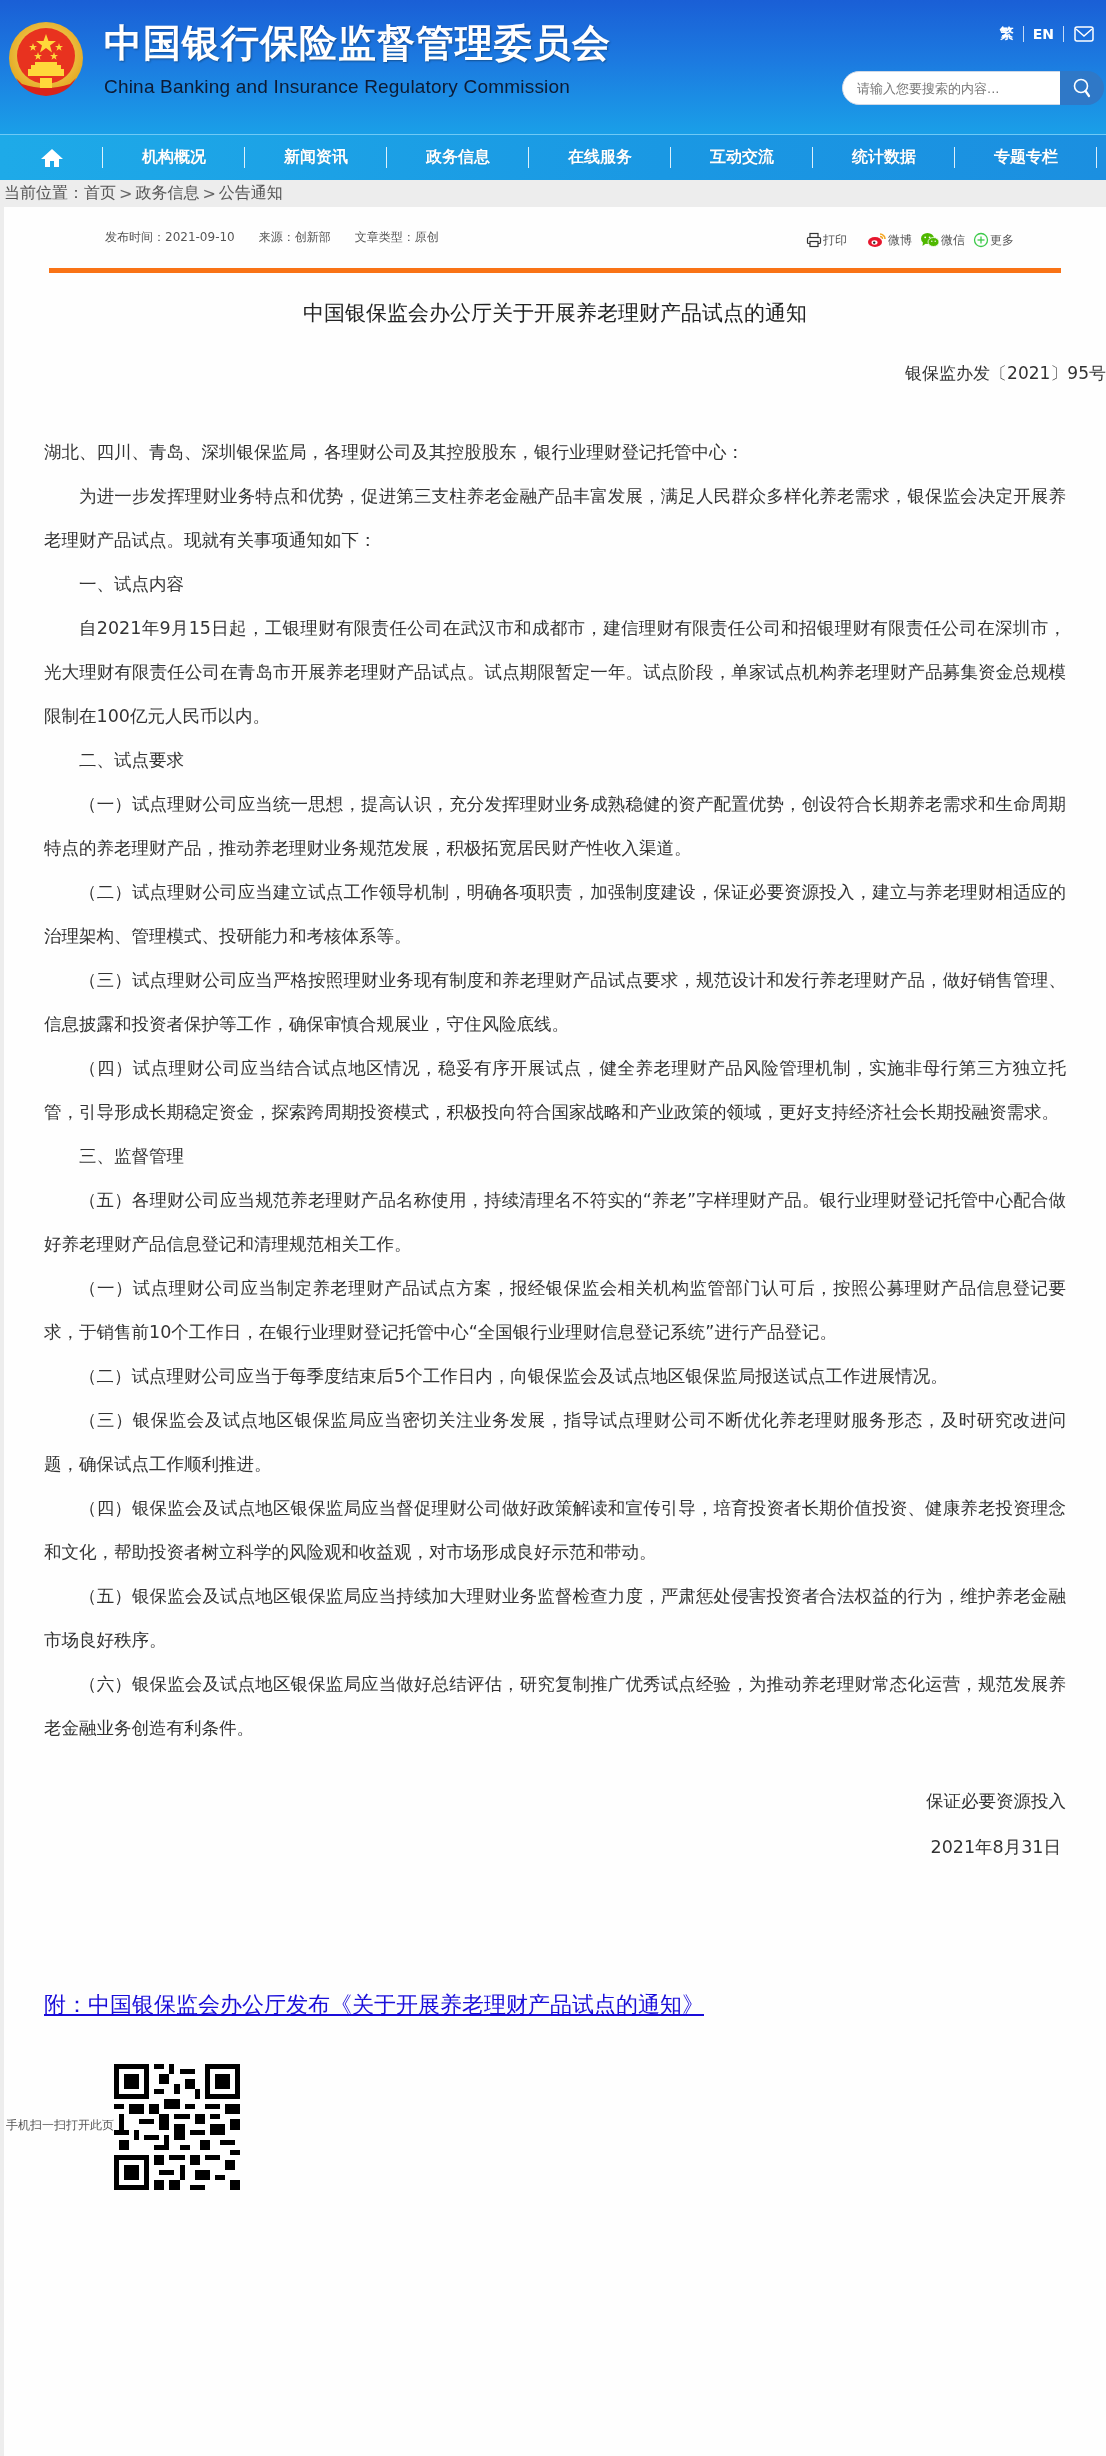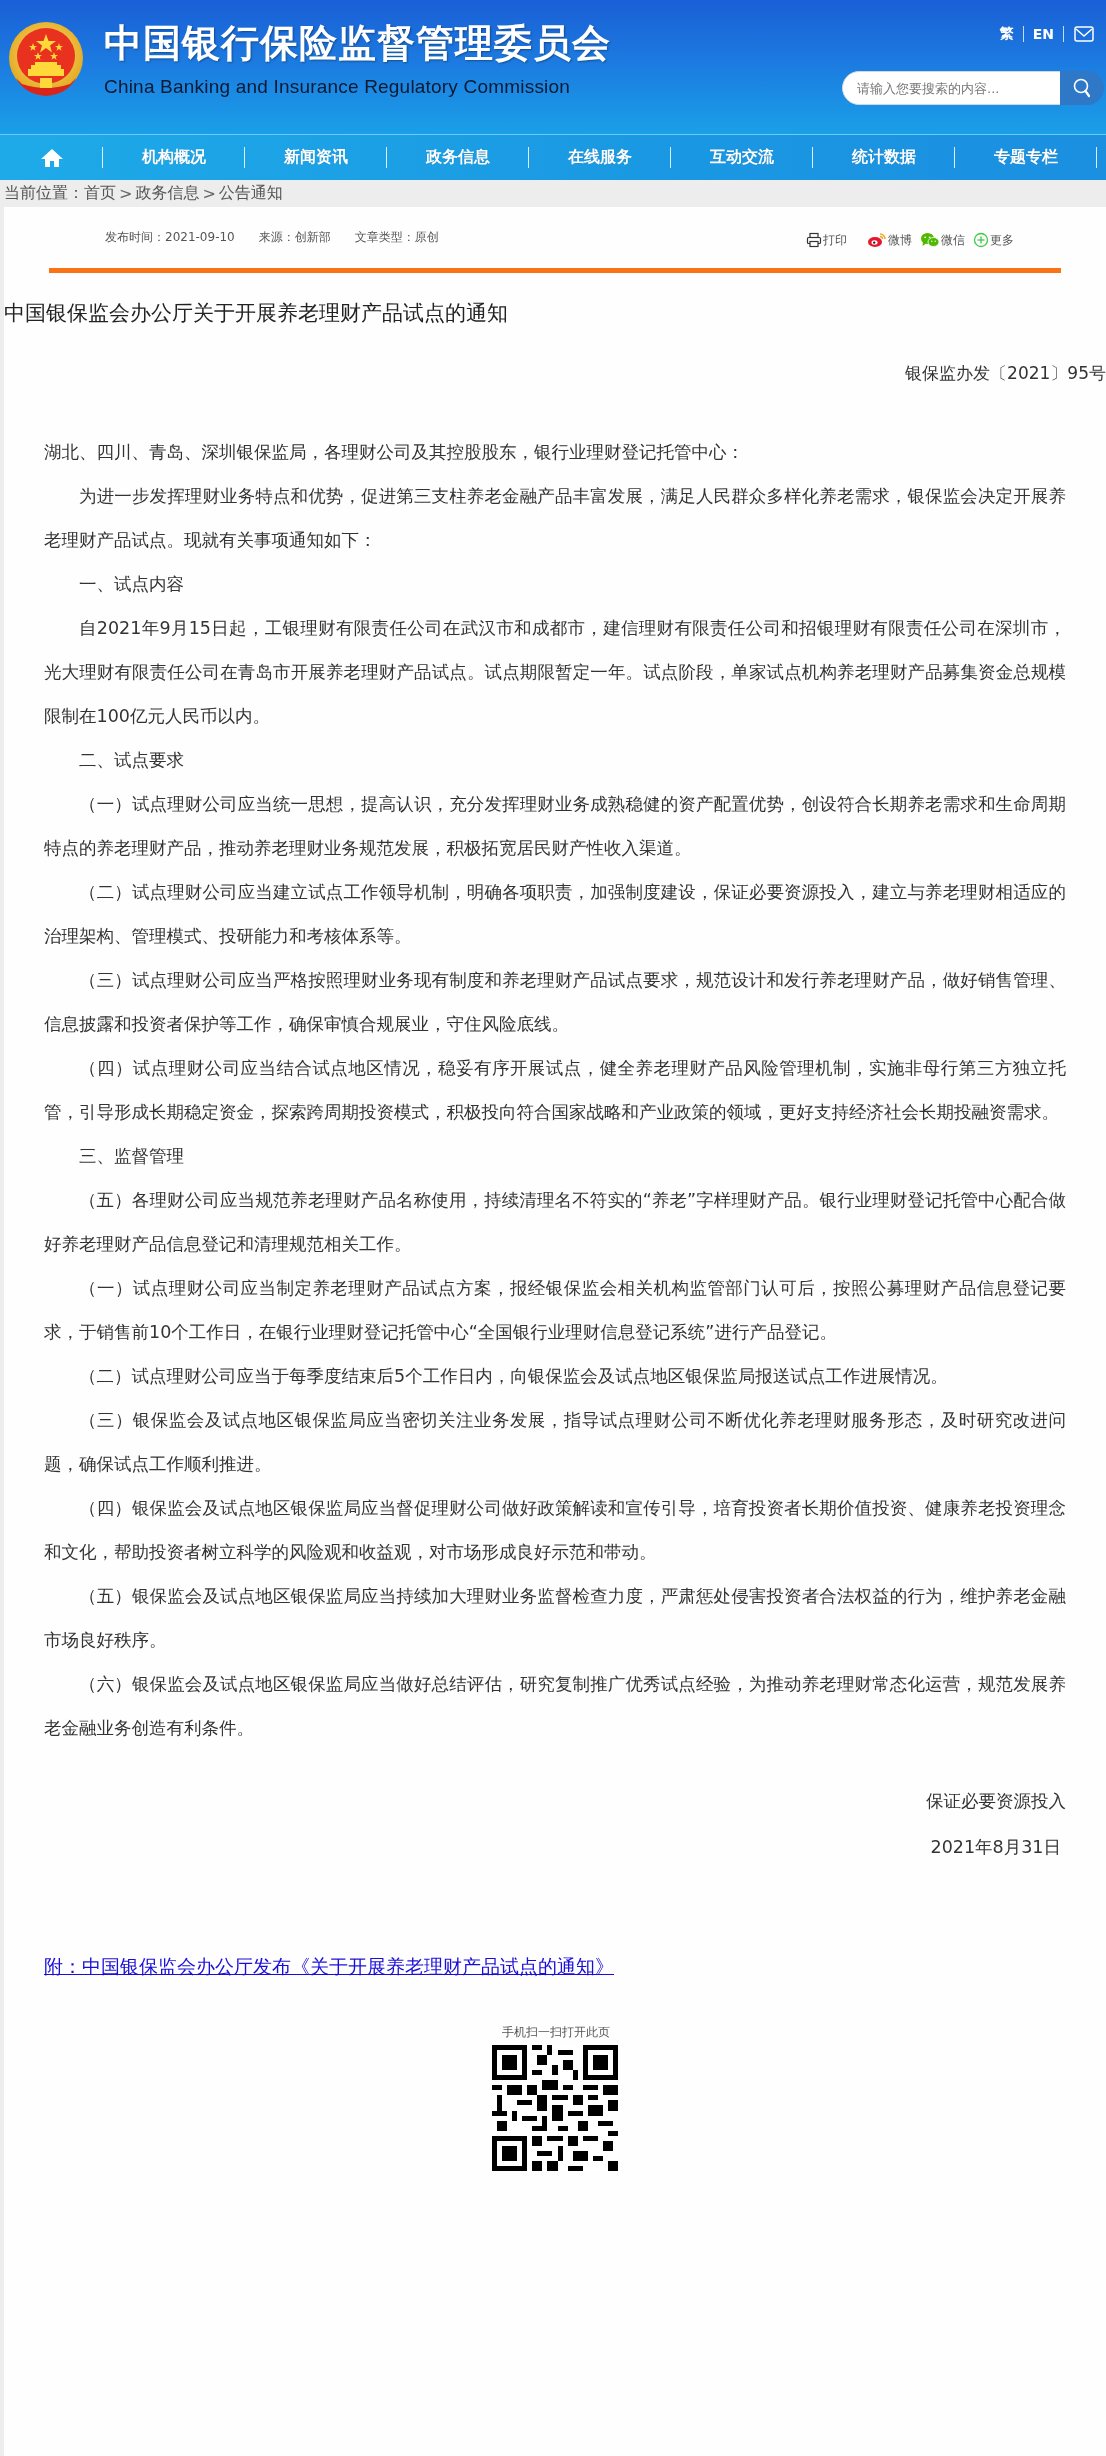--- a/index.html
+++ b/index.html
@@ -114,21 +114,21 @@
   .meta-left { display: flex; padding-left: 56px; gap: 0; }
   .meta-left .meta { margin-right: 24px; }
   .meta-right {
     position: absolute; right: 47px; top: 0; height: 66px;
     display: flex; align-items: center; font-size: 12px; color: #555;
   }
   .share { display: flex; align-items: center; cursor: pointer; margin-left: 8px; }
   .share:first-child { margin-left: 0; margin-right: 12px; }
   .share svg { margin-right: 1px; }
   .doc-title {
-    margin-top: 25px;
+    text-align: center; margin-top: 25px;
     font-size: 21px; color: #222; line-height: 30px;
   }
   .doc-number {
     text-align: right; margin-top: 33px;
     font-size: 17px; color: #333; line-height: 24px;
   }
   .content {
     margin: 45px 40px 0 40px;
     font-size: 17.5px; color: #333;
     line-height: 44px;
@@ -136,27 +136,27 @@
   }
   .content p { margin: 0; }
   .content p.indent { text-indent: 2em; }
   .signature {
     text-align: right; margin-top: 28px;
     font-size: 17.5px; line-height: 46px; color: #333;
     padding-right: 40px;
   }
   .signature .date { padding-right: 5px; }
   .attachment {
-    margin: 84px 40px 0 40px;
-    font-size: 19px;
+    margin: 120px 40px 0 40px;
+    font-size: 22px;
   }
   .attachment a { color: #1a0dd9; text-decoration: underline; cursor: pointer; }
   .qr-block {
     margin-top: 44px;
-    display: flex; flex-direction: column; align-items: center;
+    display: flex; flex-direction: row; align-items: center;
   }
   .qr-caption { font-size: 12px; color: #555; margin-bottom: 4px; padding-left: 2px; }
   .qr { width: 126px; height: 126px; }
 </style>
 </head>
 <body>
 
 <div class="header">
   <svg class="emblem" viewBox="0 0 84 84">
     <defs>

